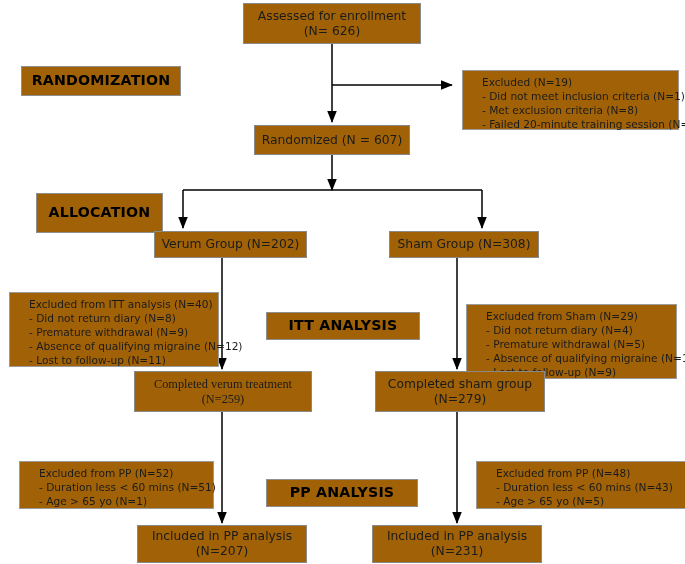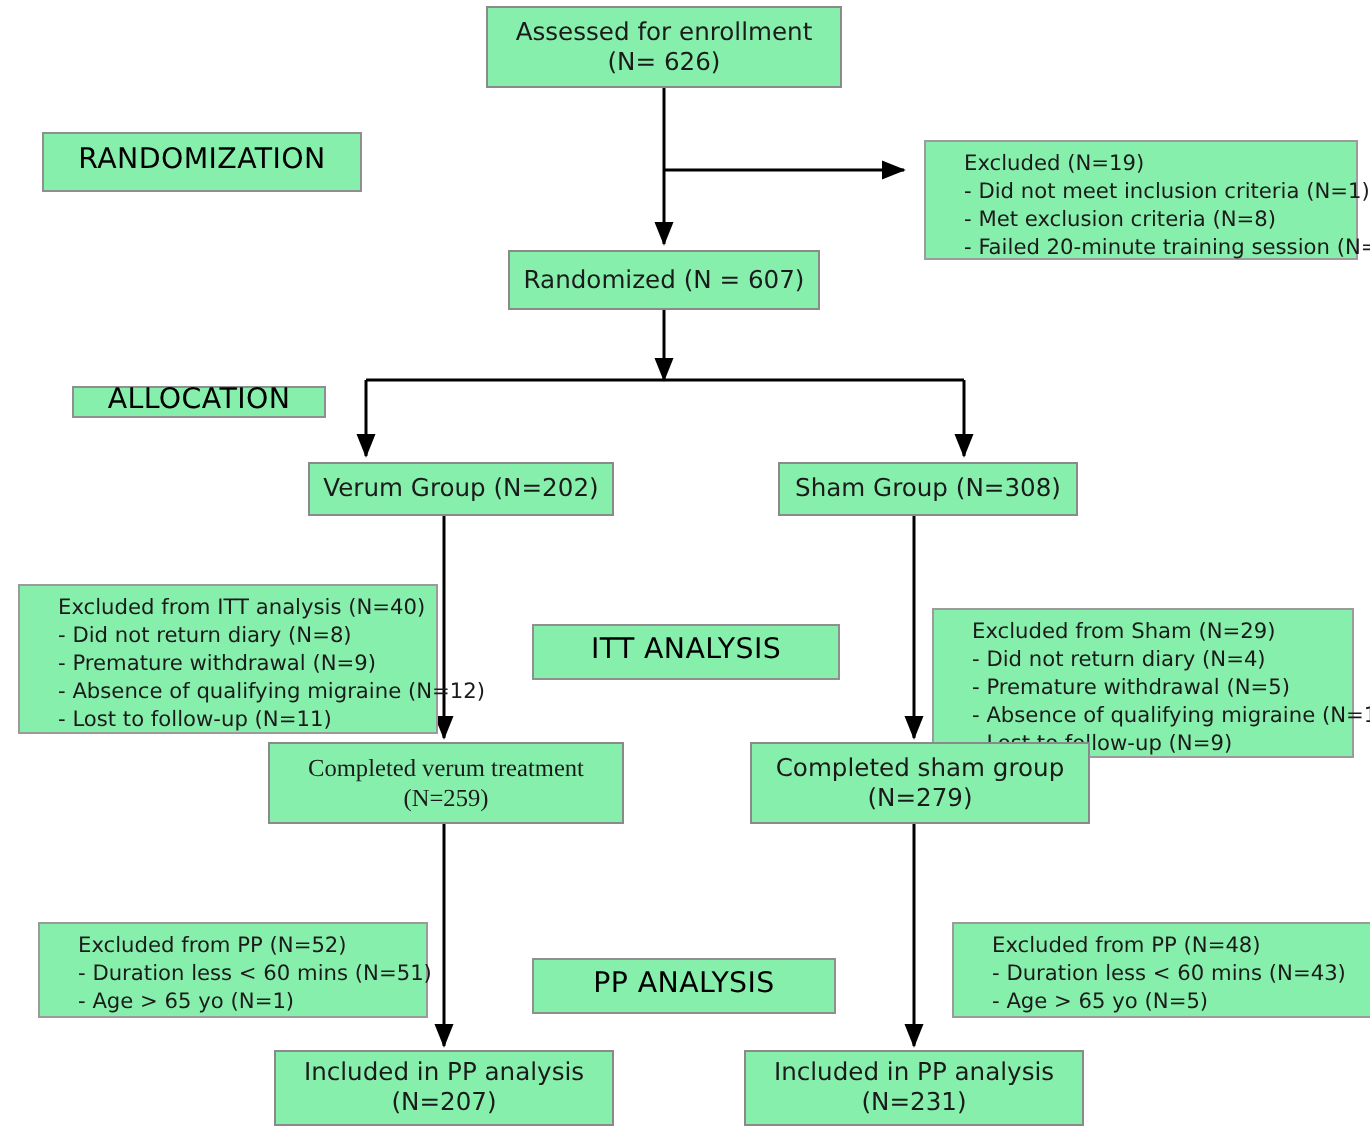--- a/index.html
+++ b/index.html
@@ -22,21 +22,21 @@
     position: absolute;
     left: 0;
     top: 0;
     width: 685px;
     height: 564px;
     pointer-events: none;
   }
   .node {
     position: absolute;
     box-sizing: border-box;
-    background: #86efac;
+    background: #a16207;
     border: 1.6px solid #8a8a8a;
     display: flex;
     align-items: center;
     justify-content: center;
     text-align: center;
     line-height: 1.22;
     color: #1b1b1b;
     z-index: 2;
   }
   .node.center {
@@ -46,21 +46,21 @@
     display: block;
     text-align: left;
     padding: 5px 6px 5px 19px;
     font-size: 10.6px;
     line-height: 1.32;
     border-color: #9b9b9b;
     border-width: 1.3px;
     margin-top: 20px;
   }
   .node.stage {
-    font-weight: normal;
+    font-weight: bold;
     font-size: 14.2px;
     letter-spacing: 0.2px;
     border-width: 1.8px;
     border-color: #8f8f8f;
     color: #000000;
   }
   .node .line {
     display: block;
     white-space: nowrap;
   }
@@ -118,21 +118,21 @@
   </div>
 
   <div class="node stage" style="left:21px; top:66px; width:160px; height:30px;">
     <span class="line">RANDOMIZATION</span>
   </div>
 
   <div class="node center" style="left:254px; top:125px; width:156px; height:30px;">
     <span class="line">Randomized (N = 607)</span>
   </div>
 
-  <div class="node stage" style="left:36px; top:193px; width:127px; height:16px;">
+  <div class="node stage" style="left:36px; top:193px; width:127px; height:40px;">
     <span class="line">ALLOCATION</span>
   </div>
 
   <div class="node center" style="left:154px; top:231px; width:153px; height:27px;">
     <span class="line">Verum Group (N=202)</span>
   </div>
 
   <div class="node center" style="left:389px; top:231px; width:150px; height:27px;">
     <span class="line">Sham Group (N=308)</span>
   </div>

